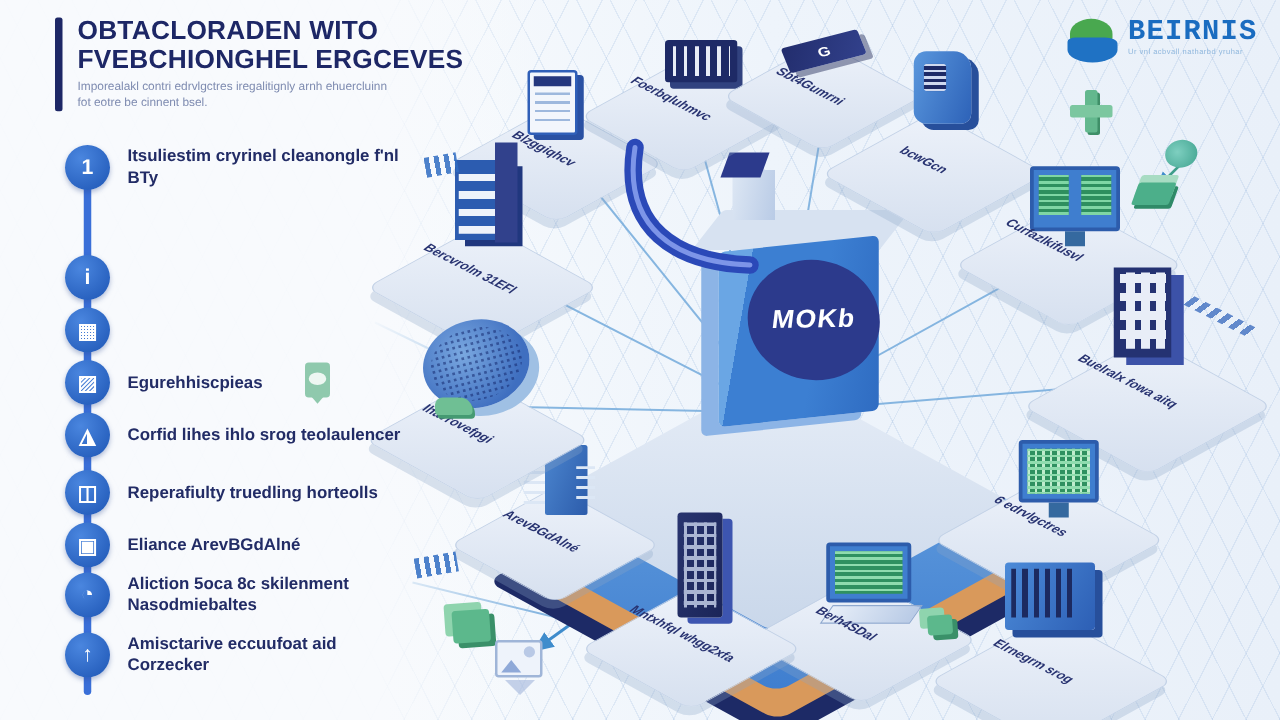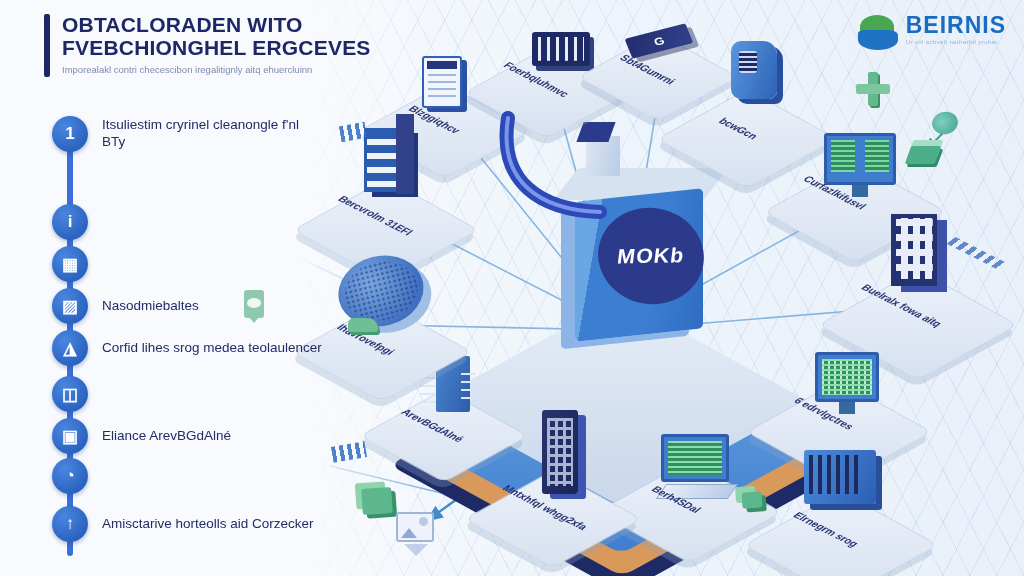--- a/index.html
+++ b/index.html
@@ -18,29 +18,29 @@
   .header{position:absolute;left:44px;top:14px;z-index:6;display:flex;}
   .title-bar{width:6px;background:#1d2766;margin-right:12px;border-radius:2px;}
   .title{font-size:21px;line-height:1.08;font-weight:bold;color:#1d2766;letter-spacing:.2px;}
   .subtitle{font-size:9.5px;color:#7e8bb0;margin-top:5px;line-height:1.3;}
   
   .logo{position:absolute;right:18px;top:14px;z-index:6;display:flex;align-items:flex-start;gap:8px;}
   .globe{position:relative;width:40px;height:40px;}
   .globe .land{position:absolute;left:2px;top:1px;width:34px;height:24px;background:#49a84f;border-radius:60% 60% 45% 45%;}
   .globe .sea{position:absolute;left:0px;top:16px;width:40px;height:20px;background:#1f72c4;border-radius:20% 30% 60% 60%;}
   .globe .swoosh{position:absolute;left:3px;top:22px;width:34px;height:10px;background:#e9f2fa;border-radius:50%;transform:rotate(-12deg);}
-  .logo-text{font-size:23px;font-weight:bold;color:#1a6cc0;letter-spacing:1px;line-height:1;}
+  .logo-text{font-size:23px;font-weight:bold;color:#1a6cc0;letter-spacing:1px;line-height:1;font-family:Liberation Mono, monospace;}
   .logo-tag{font-size:6px;color:#8fb7dd;margin-top:2px;letter-spacing:.4px;}
   
   .timeline{position:absolute;left:67px;top:118px;width:6px;height:438px;background:#3a6fd8;border-radius:3px;z-index:5;}
   .side-item{position:absolute;left:52px;z-index:6;display:flex;align-items:center;gap:14px;width:270px;}
   .badge{flex:0 0 36px;width:36px;height:36px;border-radius:50%;background:radial-gradient(circle at 35% 30%,#4a86df,#1d55b4);
     color:#fff;display:flex;align-items:center;justify-content:center;font-weight:bold;font-size:17px;
     box-shadow:0 2px 4px rgba(40,70,140,.35);}
-  .side-label{font-size:13.5px;font-weight:normal;color:#222c66;line-height:1.25;}
+  .side-label{font-size:13.5px;font-weight:bold;color:#222c66;line-height:1.25;}
   .lock-shape{position:relative;width:16px;height:13px;background:#fff;border-radius:2px;margin-top:7px;}
   .lock-shape::before{content:"";position:absolute;left:2px;top:-7px;width:8px;height:8px;border:2.5px solid #fff;border-bottom:none;border-radius:6px 6px 0 0;}
   
   svg.lines{position:absolute;inset:0;z-index:1;}
   svg.tube{position:absolute;inset:0;z-index:4;pointer-events:none;}
   
   .node{position:absolute;z-index:3;}
   .plat{position:absolute;transform:scale(1,.55) rotate(45deg);transform-origin:center;
     background:linear-gradient(135deg,#edf2fa,#d6e0ef);border:1px solid #c2d1e6;border-radius:12px;
     box-shadow:8px 10px 0 rgba(140,165,200,.30);}
@@ -281,21 +281,22 @@
   <div class="decor mini-chart" style="left:340px;top:124px;width:26px;"></div>
 
   <div class="header">
     <div class="title-bar"></div>
     <div>
       <div class="title">
         <div>OBTACLORADEN WITO</div>
         <div>FVEBCHIONGHEL ERGCEVES</div>
       </div>
       <div class="subtitle">
-        <div>Imporealakl contri checescibon iregalitignly aitq ehuercluinn</div>
+        <div>Imporealakl contri edrvlgctres iregalitignly arnh ehuercluinn</div>
+        <div>fot eotre be cinnent bsel.</div>
       </div>
     </div>
   </div>
 
   <div class="logo">
     <div class="globe">
       <div class="land"></div>
         <div class="swoosh"></div>
         <div class="sea"></div>
     </div>
@@ -320,45 +321,47 @@
   </div>
   <div class="side-item" style="top:246px;">
     <div class="badge">
         <span>▦</span>
       </div>
   </div>
   <div class="side-item" style="top:288px;">
     <div class="badge">
         <span>▨</span>
       </div>
-    <div class="side-label">Nasodmiebaltes</div>
+    <div class="side-label">Egurehhiscpieas</div>
   </div>
   <div class="decor green-bag" style="left:244px;top:290px;z-index:6;"></div>
   <div class="side-item" style="top:330px;">
     <div class="badge">
         <span>◮</span>
       </div>
-    <div class="side-label">Corfid lihes srog medea teolaulencer</div>
+    <div class="side-label">Corfid lihes ihlo srog teolaulencer</div>
   </div>
   <div class="side-item" style="top:376px;">
     <div class="badge">
         <span>◫</span>
       </div>
+    <div class="side-label">Reperafiulty truedling horteolls</div>
   </div>
   <div class="side-item" style="top:418px;">
     <div class="badge">
         <span>▣</span>
       </div>
     <div class="side-label">Eliance ArevBGdAlné</div>
   </div>
   <div class="side-item" style="top:458px;">
     <div class="badge">
         <span>◔</span>
       </div>
+    <div class="side-label">Aliction 5oca 8c skilenment Nasodmiebaltes</div>
   </div>
   <div class="side-item" style="top:506px;">
     <div class="badge">
         <span>↑</span>
       </div>
-    <div class="side-label">Amisctarive horteolls aid Corzecker</div>
+    <div class="side-label">Amisctarive eccuufoat aid Corzecker</div>
   </div>
 
 </div>
 
 </body></html>

